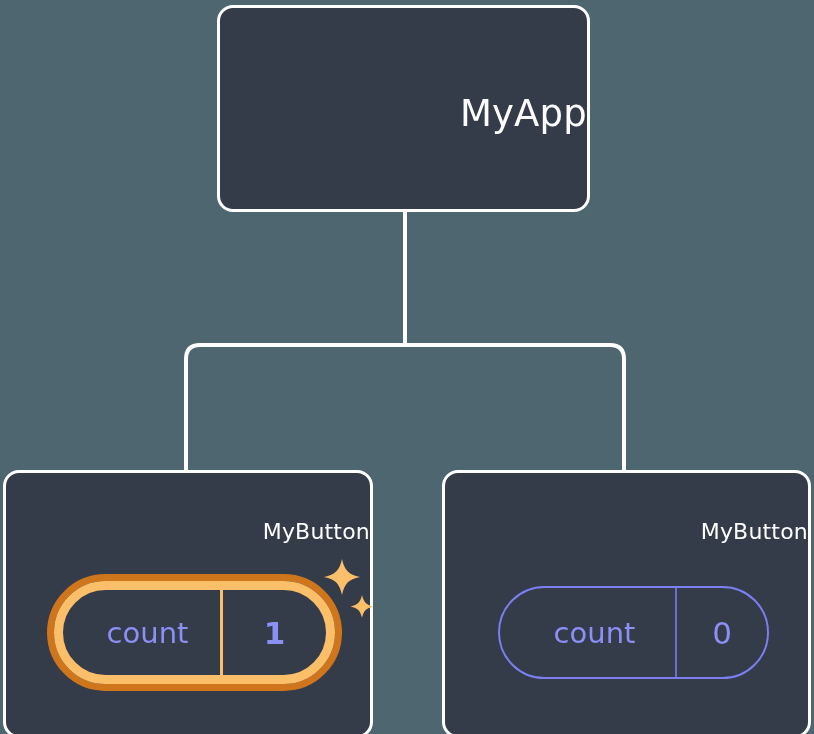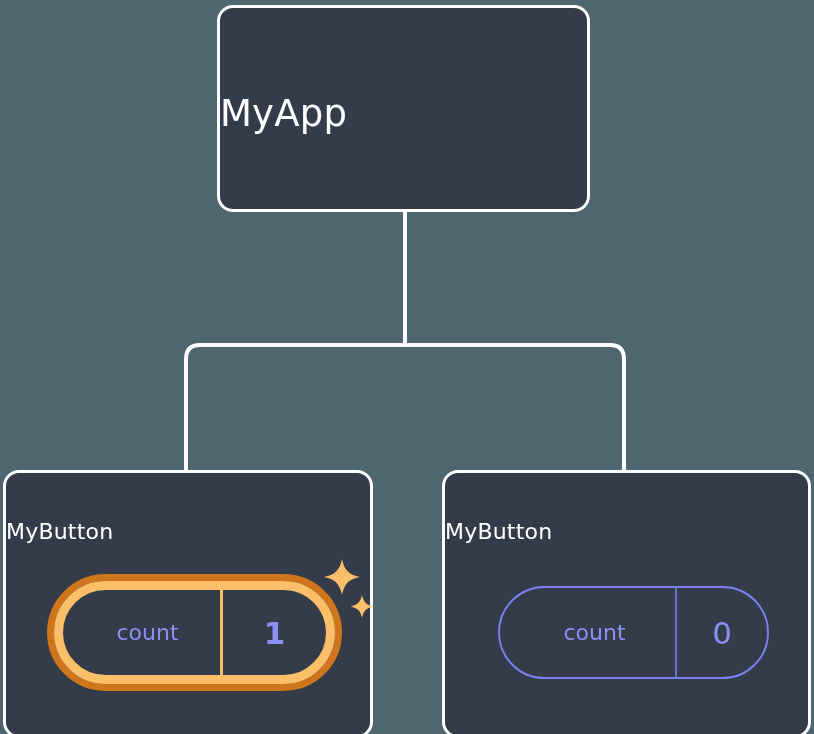--- a/index.html
+++ b/index.html
@@ -53,21 +53,21 @@
     left: 442px;
     top: 470px;
     width: 369px;
     height: 268px;
   }
 
   .node-title {
     position: absolute;
     left: 0;
     width: 100%;
-    text-align: left;
+    text-align: right;
     color: #ffffff;
     font-family: "DejaVu Sans", sans-serif;
     font-weight: 400;
     letter-spacing: 0.2px;
   }
   #node-root .node-title {
     top: 84px;
     font-size: 37px;
   }
   .child-title {
@@ -82,21 +82,21 @@
     align-items: stretch;
     box-sizing: border-box;
   }
   .pill-key, .pill-val {
     display: flex;
     align-items: center;
     justify-content: center;
     box-sizing: border-box;
   }
   .pill-key {
-    font-size: 22px;
+    font-size: 29px;
     font-weight: 400;
   }
   .pill-val {
     font-size: 31px;
   }
 
   
   #pill-right {
     left: 53px;
     top: 113px;

